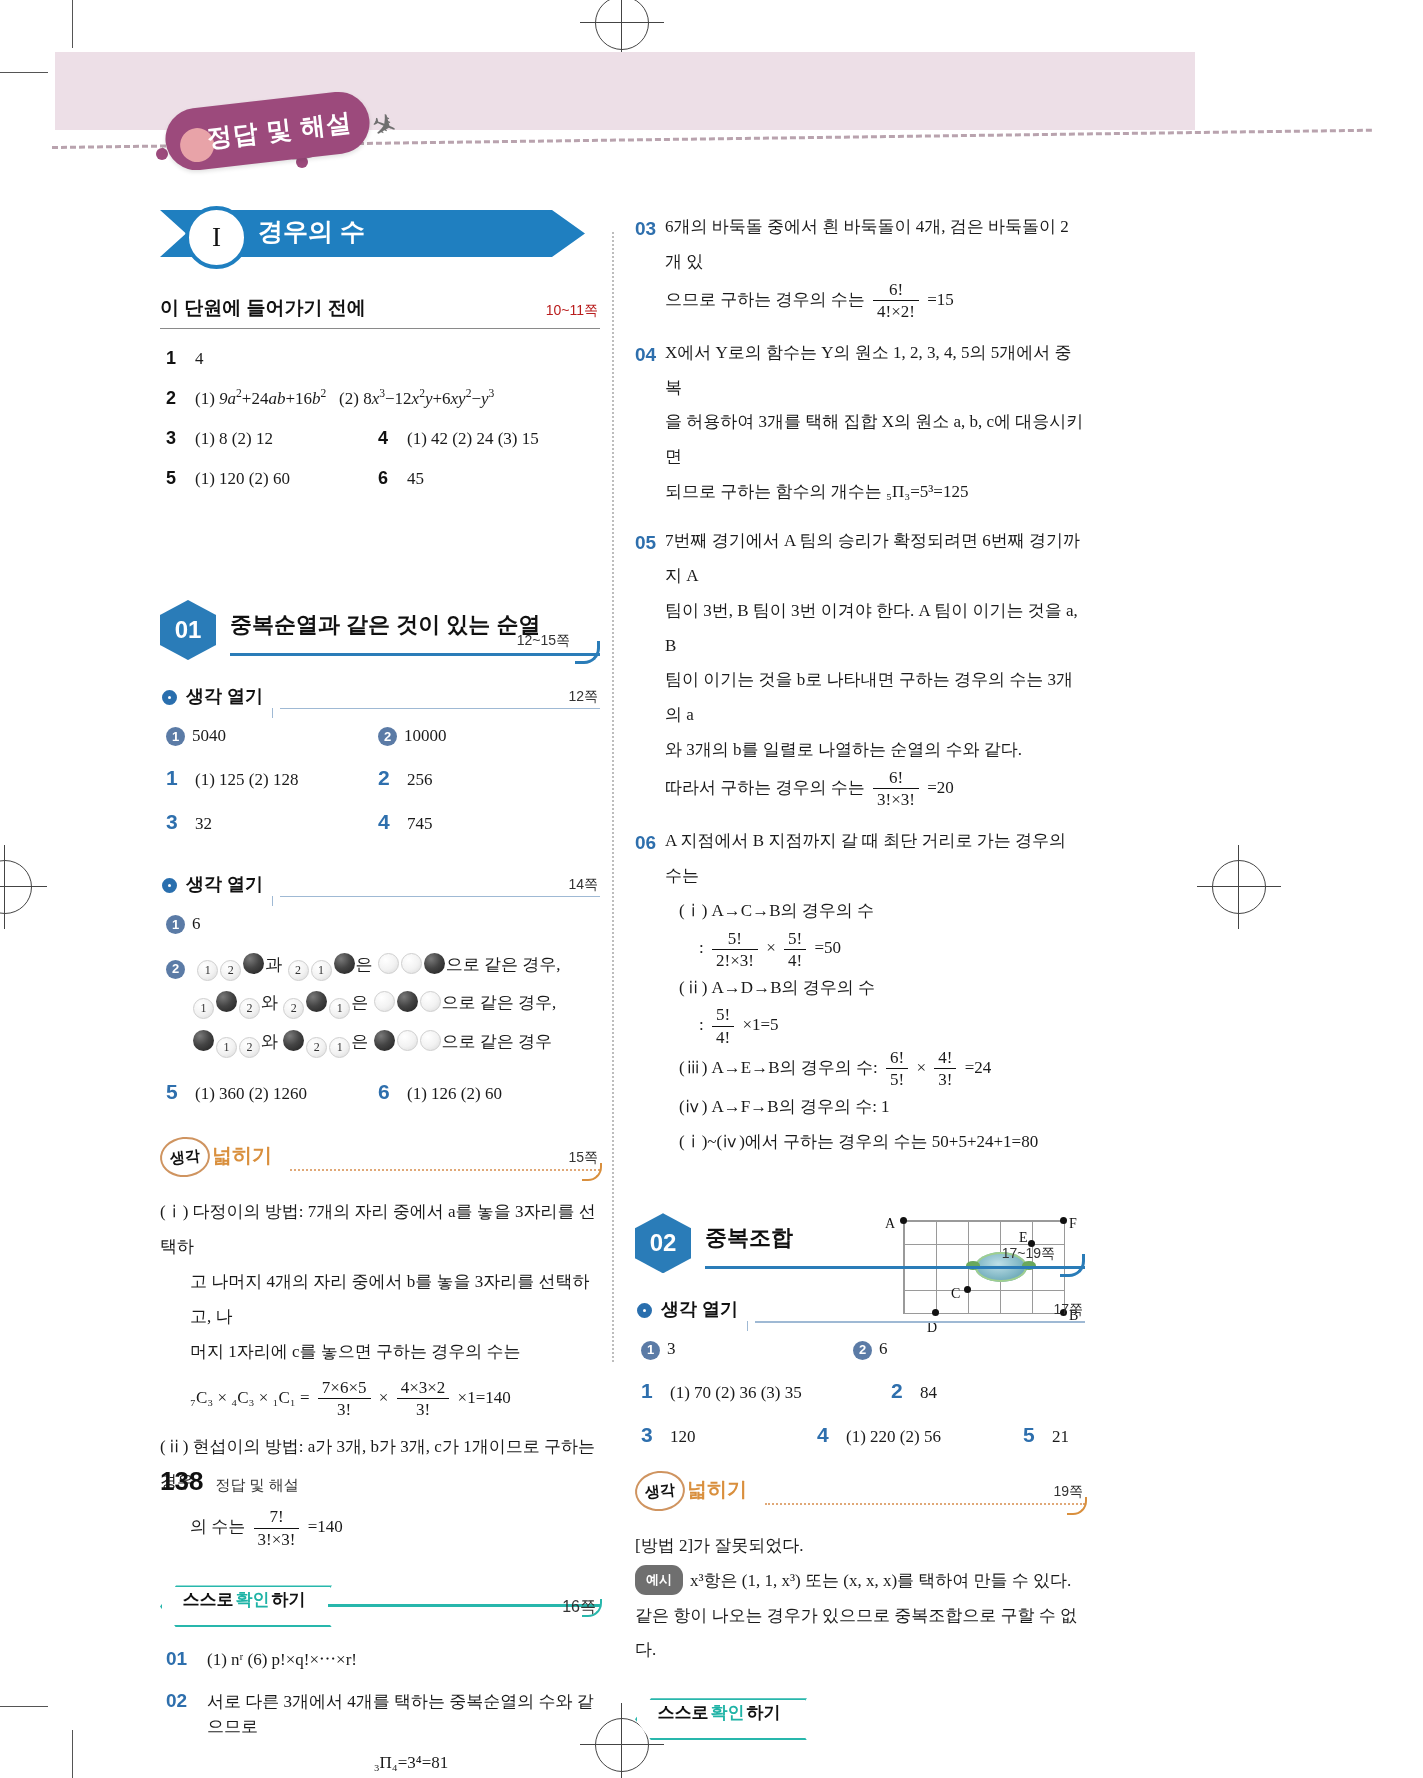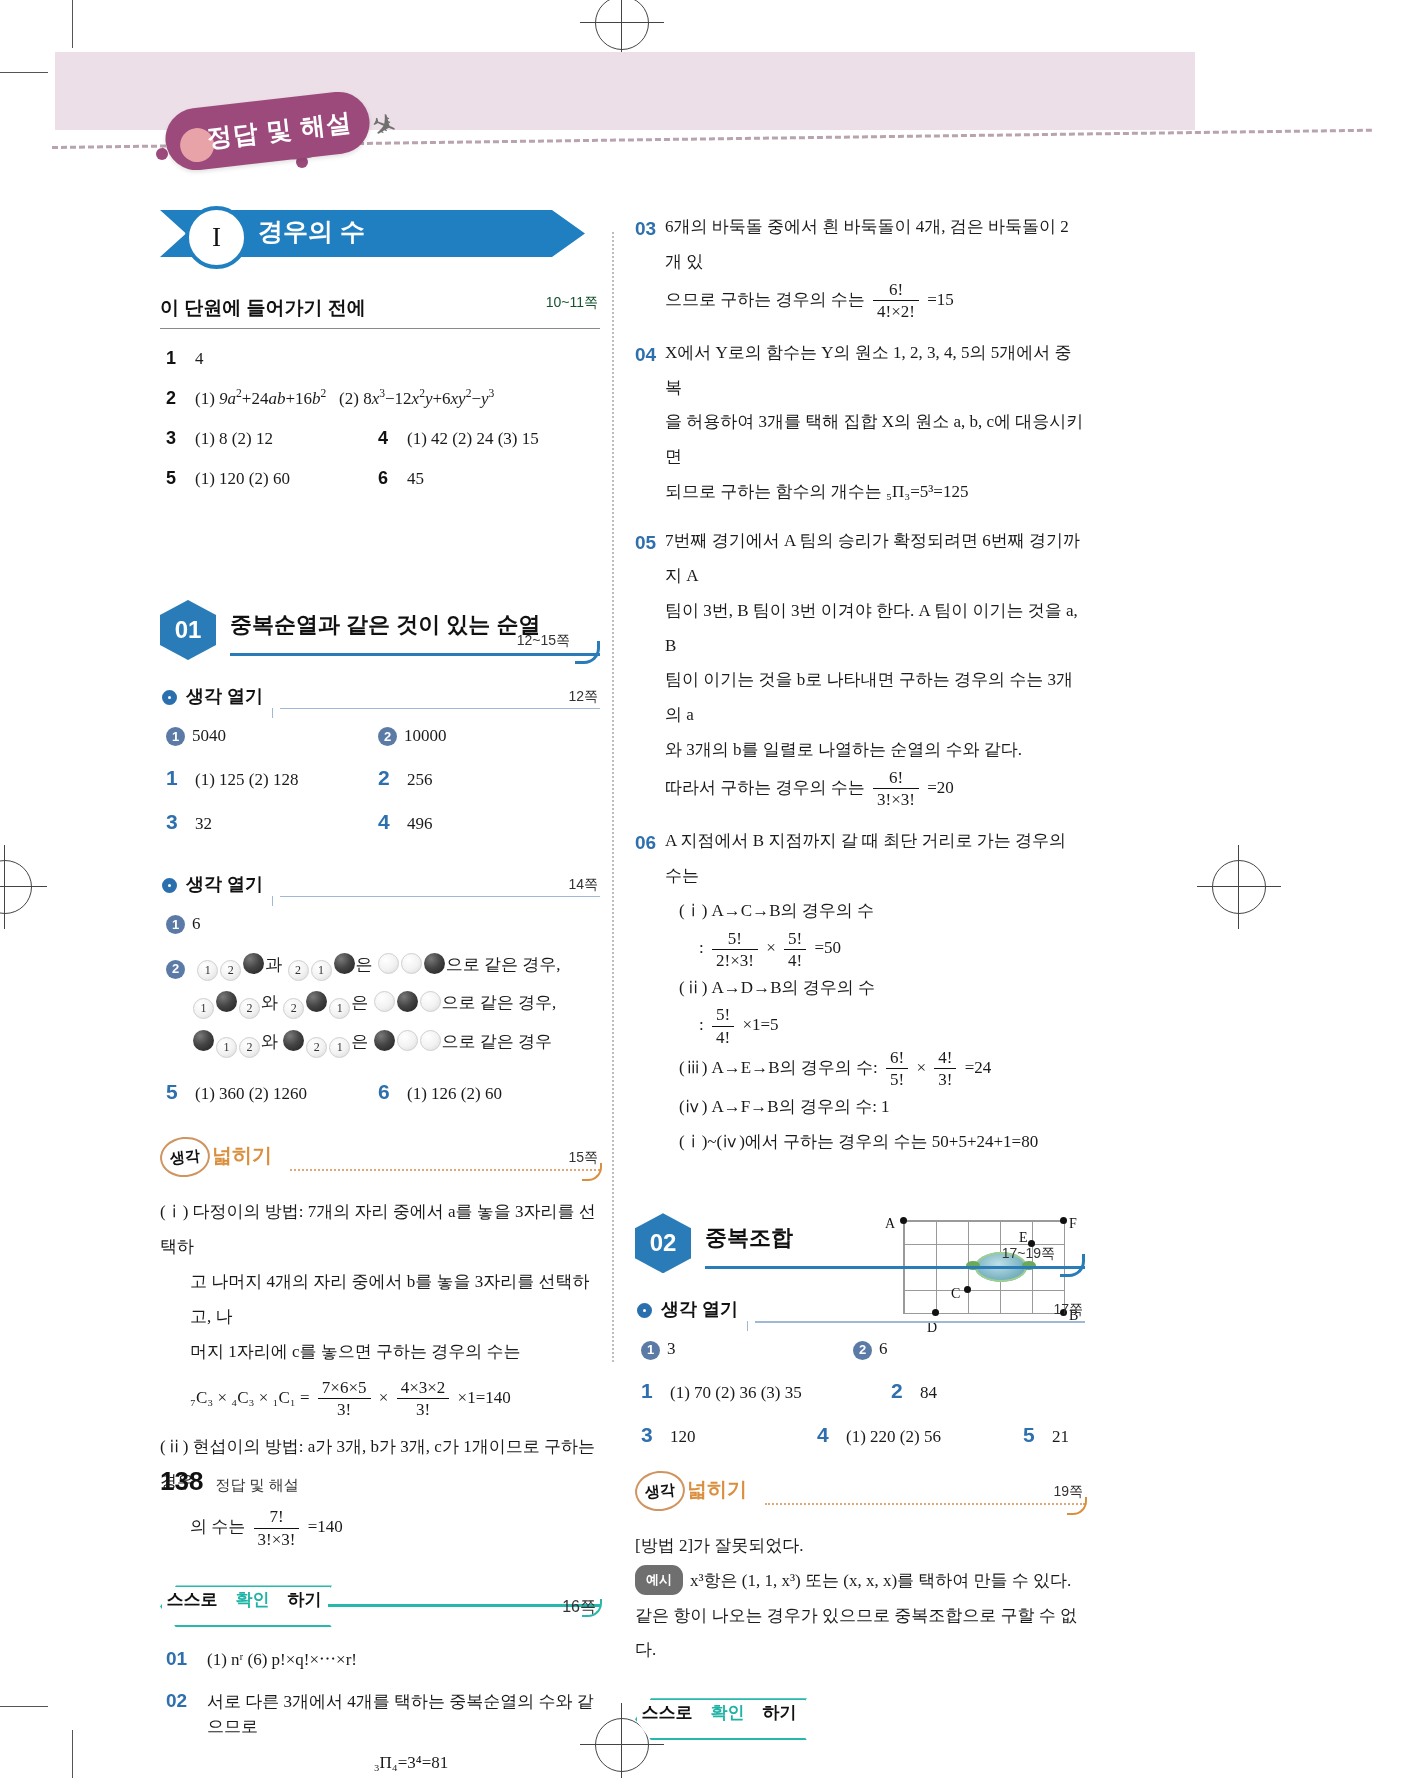--- a/index.html
+++ b/index.html
@@ -82,22 +82,22 @@
 
   
   .preheading{
     position:relative;border-bottom:1.6px solid #8a8a8a;
     padding-bottom:7px;margin-bottom:16px;
   }
   .preheading .ttl{
     font-family:"Liberation Sans",sans-serif;font-weight:bold;font-size:19px;color:#111;
   }
   .preheading .pg{
-    position:absolute;right:2px;bottom:16px;
-    font-family:"Liberation Sans",sans-serif;font-size:14px;color:#14532d;
+    position:absolute;right:2px;bottom:8px;
+    font-family:"Liberation Sans",sans-serif;font-size:14px;color:#b91c1c;
   }
 
   
   .ansrow{display:flex;align-items:baseline;margin:9px 0 13px 6px;line-height:1.5;}
   .qn{
     font-family:"Liberation Sans",sans-serif;font-weight:bold;font-size:18px;
     color:#111;min-width:20px;margin-right:9px;
   }
   .qn.blue{color:#2e6fad;font-size:21px;}
   .ansbody{font-size:17px;}
@@ -195,21 +195,21 @@
   
   .selfcheck{position:relative;height:44px;margin:36px 0 16px 0;}
   .sc-hex{
     position:absolute;left:0;top:0;width:168px;height:38px;
     border:2.6px solid #28b7ac;background:#fff;
     clip-path:polygon(16px 0,100% 0,calc(100% - 16px) 50%,100% 100%,16px 100%,0 50%);
     display:flex;align-items:center;justify-content:center;
   }
   .sc-hex-inner{
     position:absolute;left:0;top:0;width:168px;height:28px;
-    display:flex;align-items:center;justify-content:center;gap:18px;
+    display:flex;align-items:center;justify-content:center;gap:2px;
     font-family:"Liberation Sans",sans-serif;font-weight:bold;font-size:17px;
   }
   .sc-a{color:#111;}
   .sc-b{color:#1fb3a6;}
   .sc-rule{
     position:absolute;left:168px;right:0;top:19px;height:2.4px;background:#28b7ac;
   }
   .sc-pg{
     position:absolute;right:4px;top:12px;
     font-family:"Liberation Sans",sans-serif;font-size:16px;color:#333;
@@ -410,21 +410,21 @@
     </div>
   </div>
 
   <div class="ansrow two-col">
     <div>
       <span class="qn blue">3</span>
       <span class="ansbody">32</span>
     </div>
     <div>
       <span class="qn blue">4</span>
-      <span class="ansbody">496</span>
+      <span class="ansbody">745</span>
     </div>
   </div>
 
   <div class="think" style="margin-top:34px;">
     <div class="think-dot"></div>
     <div class="think-label">생각 열기</div>
     <div class="think-rule"></div>
     <div class="think-pg">14쪽</div>
   </div>
 

